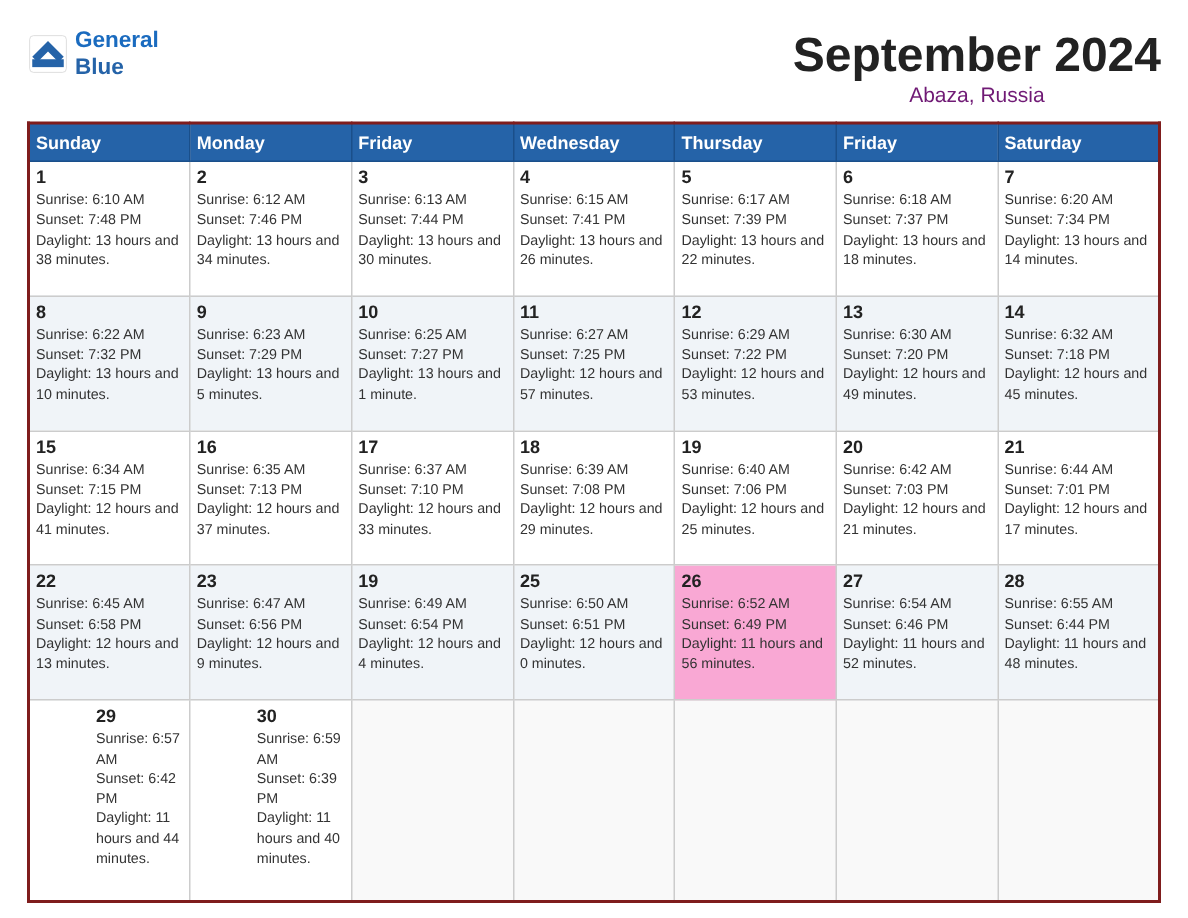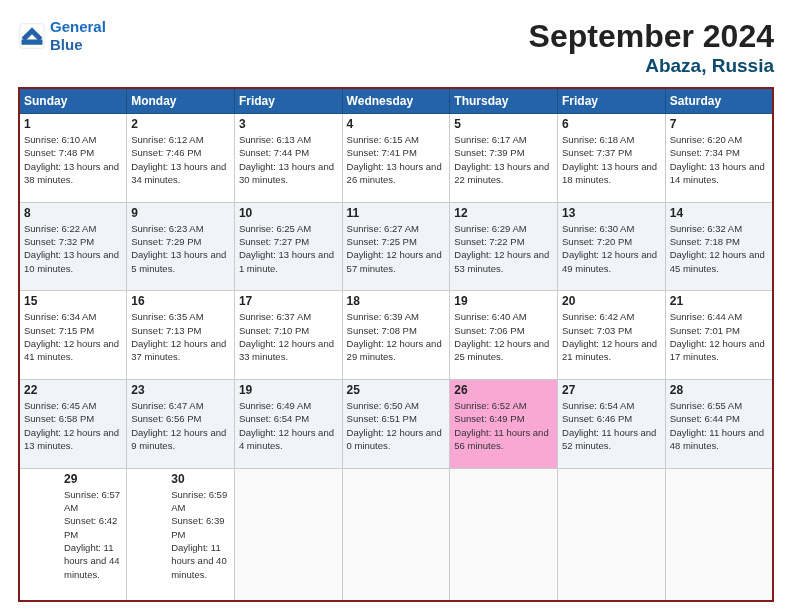--- a/index.html
+++ b/index.html
@@ -35,31 +35,30 @@
       line-height: 1.2;
     }
     .logo-text span {
       color: #1a6bbf;
     }
     .logo-icon {
       width: 28px;
       height: 28px;
     }
     .title-block {
-      text-align: right;
+      text-align: center;
     }
     .month-title {
       font-size: 32px;
       font-weight: bold;
       color: #222;
     }
     .location {
-      font-size: 19px;
-      color: #0c4a6e;
-      font-weight: bold;
+      font-size: 14px;
+      color: #701a75;
     }
     .calendar {
       flex: 1;
       border: 2px solid #7f1d1d;
       border-collapse: collapse;
       width: 100%;
       table-layout: fixed;
     }
     .calendar th {
       background: #2563a8;

